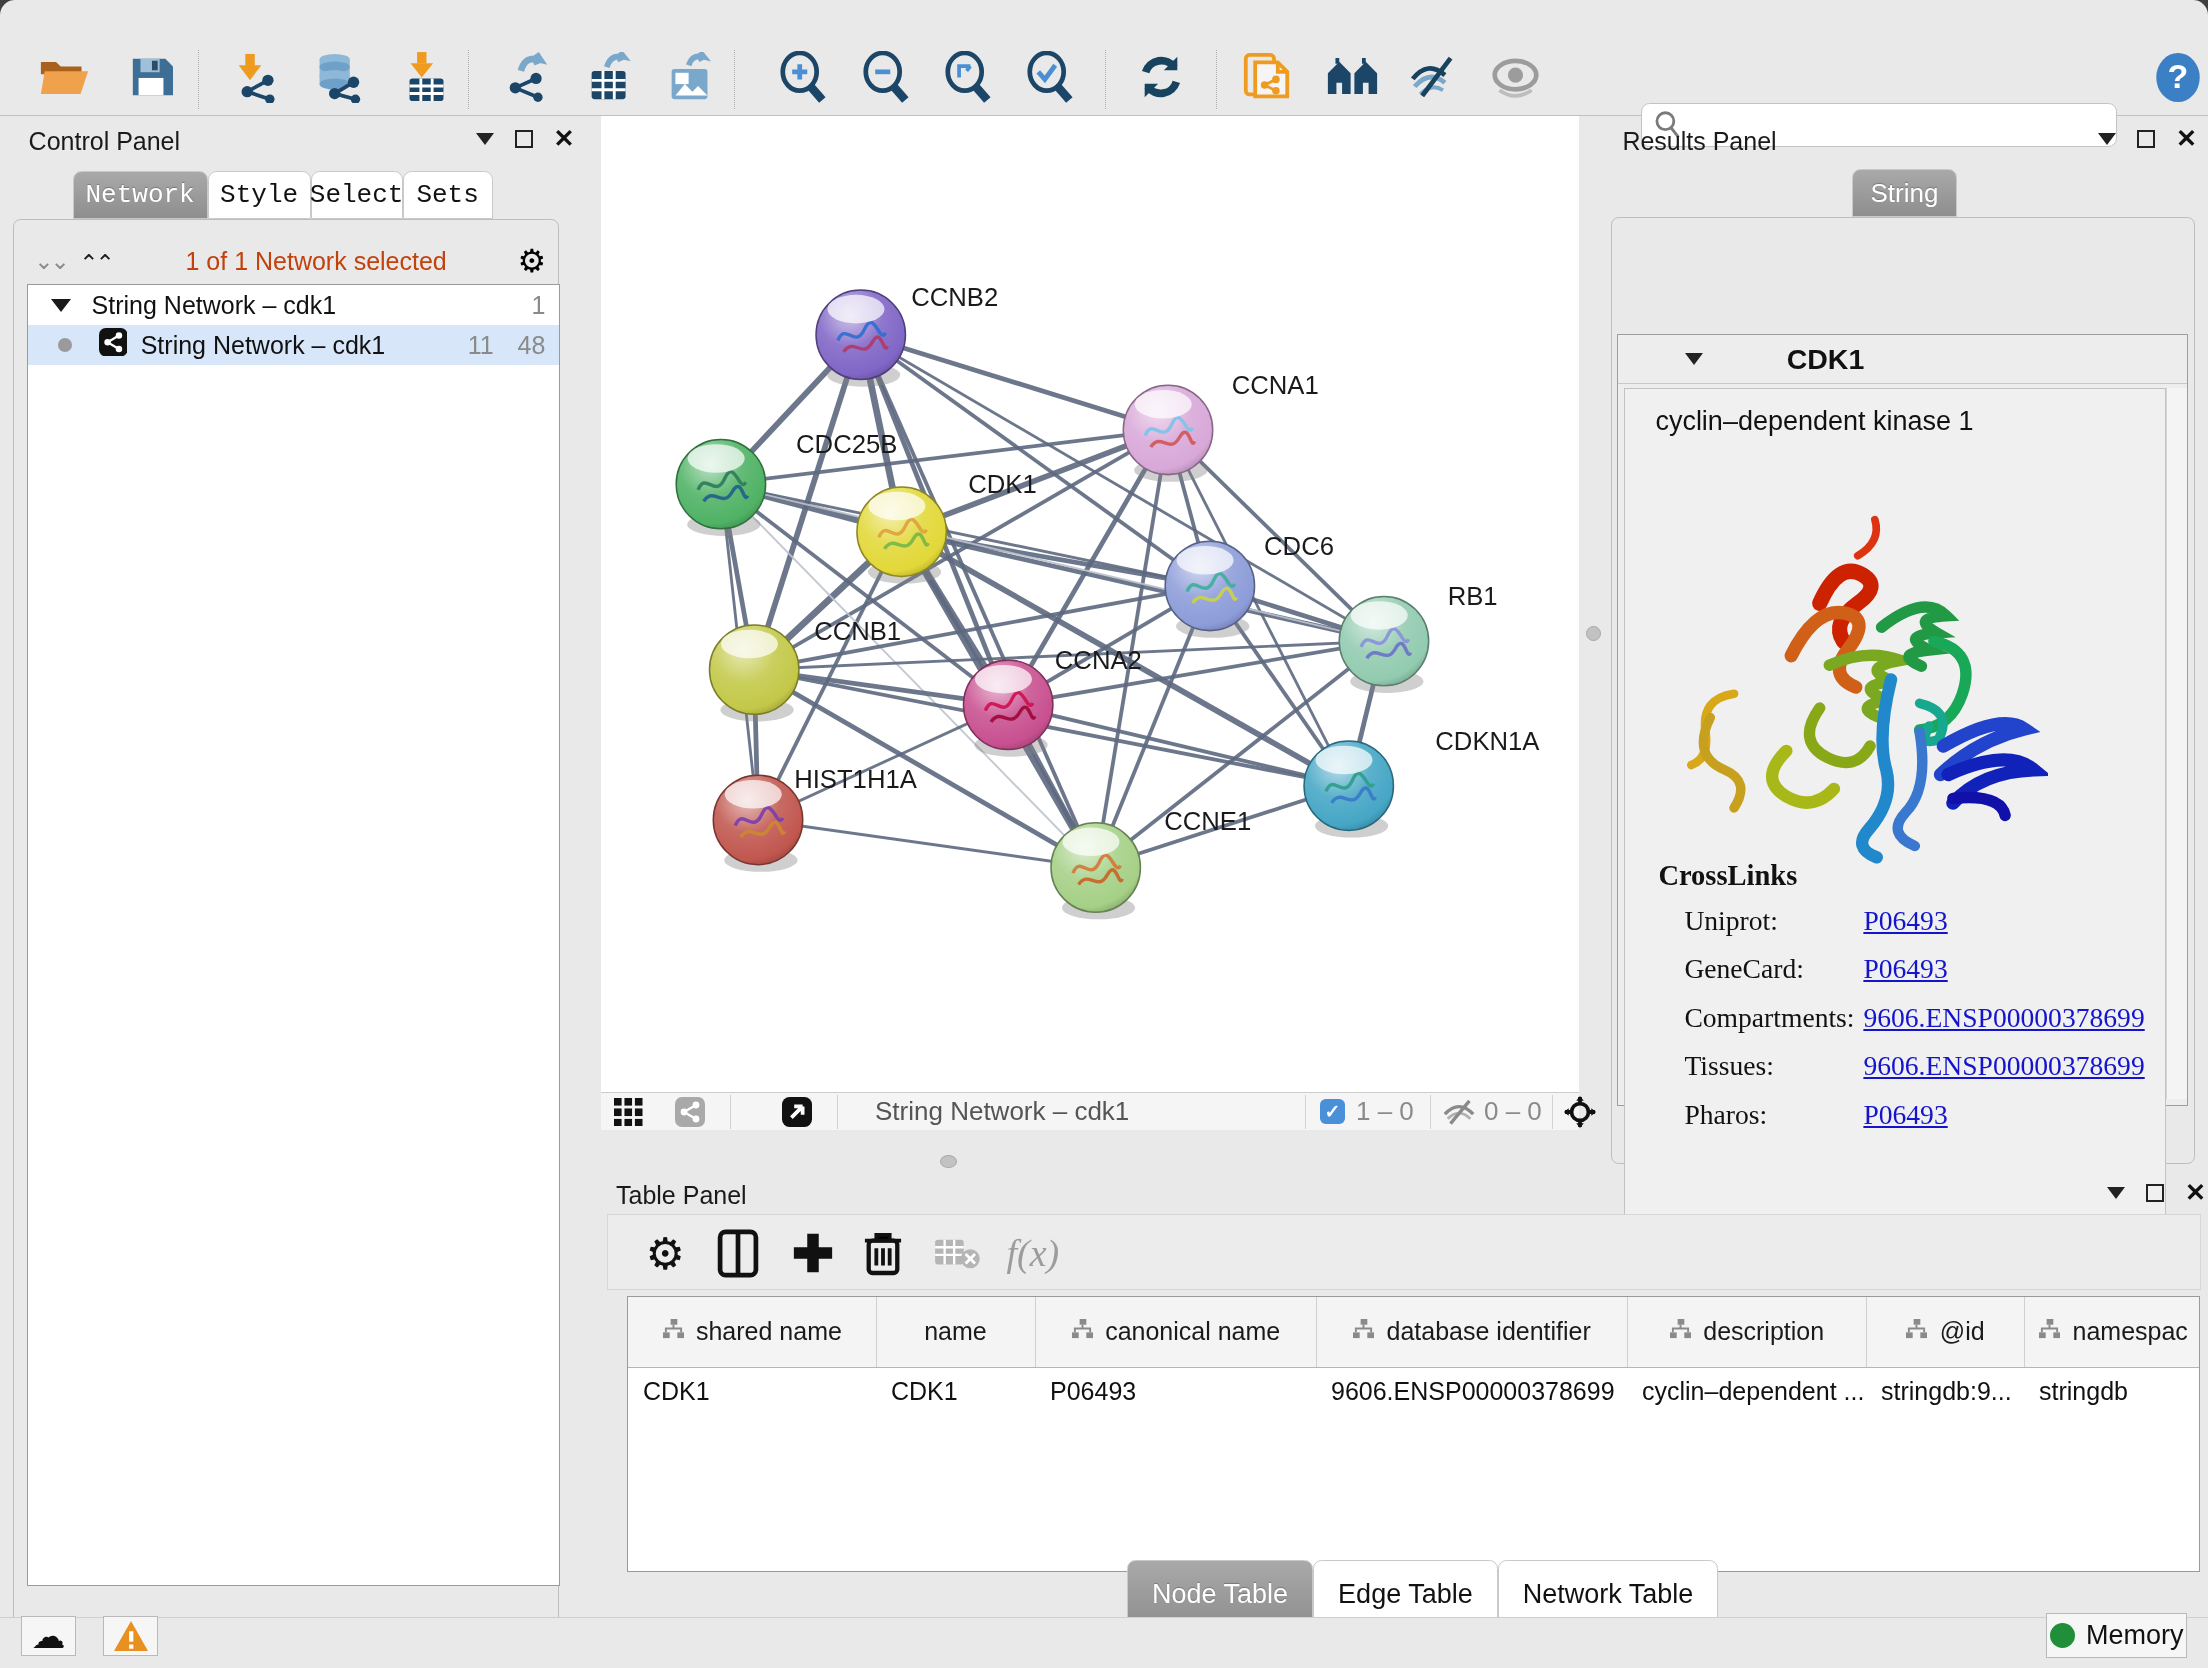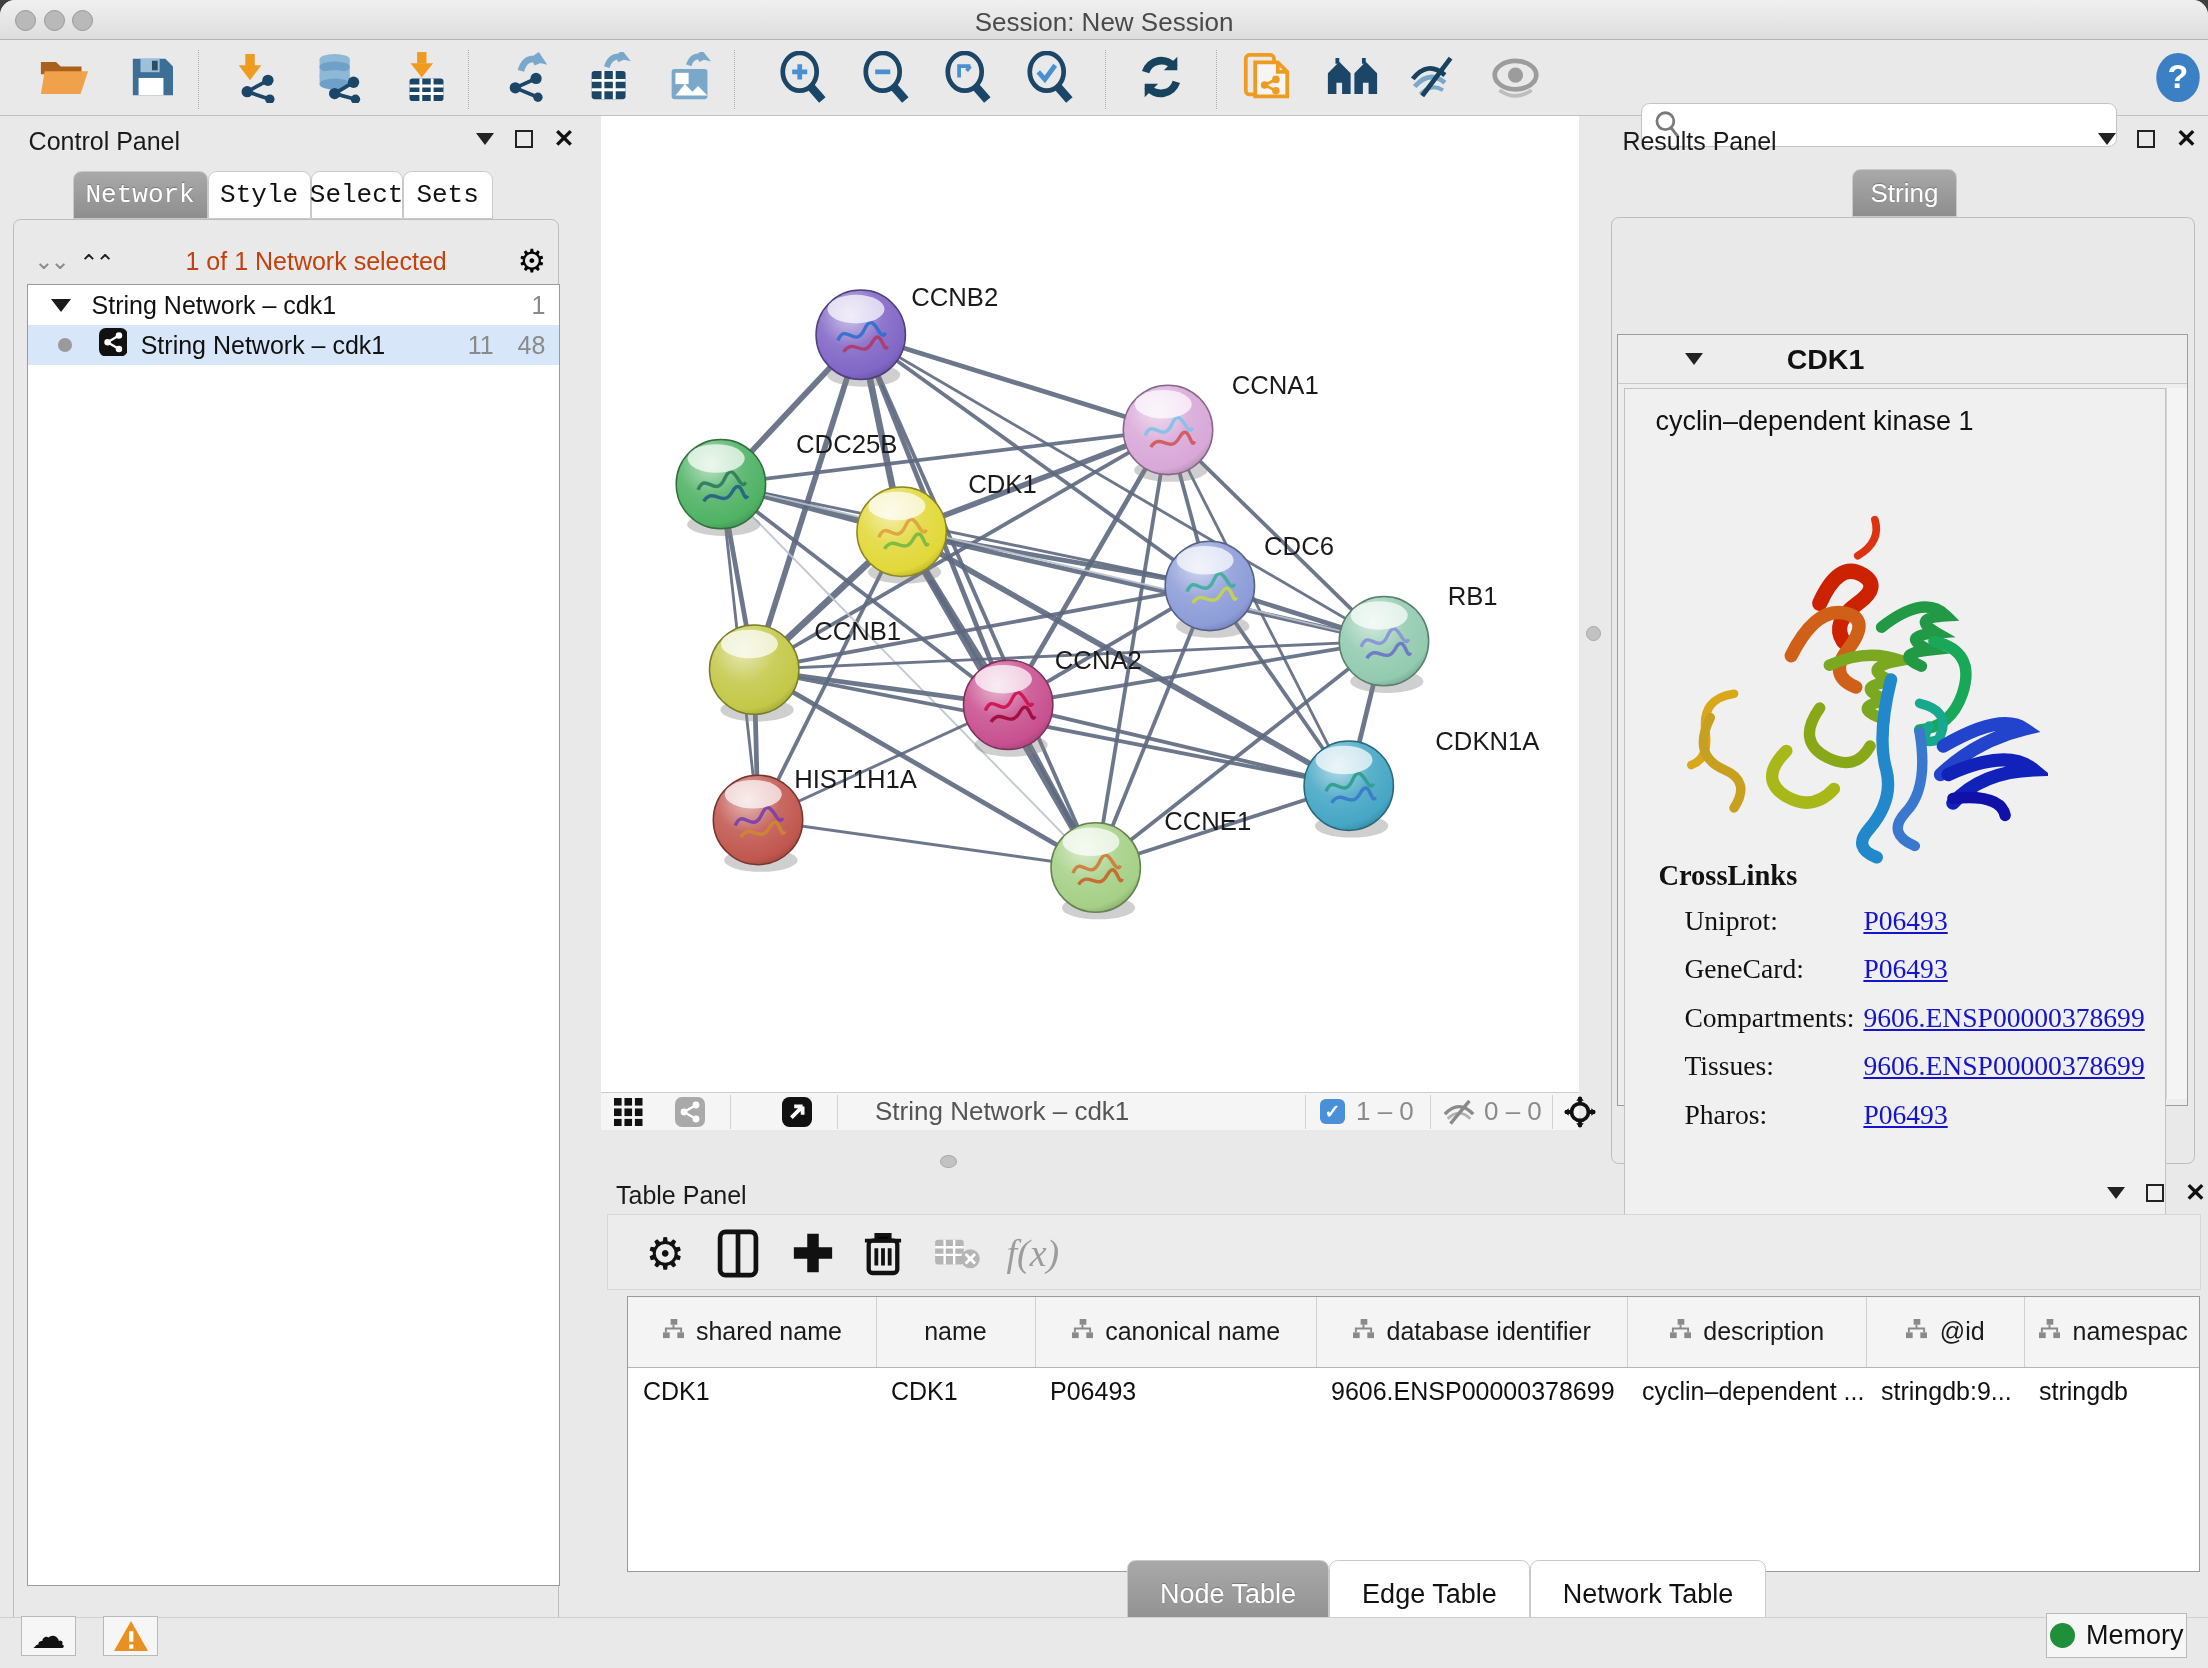--- a/index.html
+++ b/index.html
@@ -62,39 +62,33 @@
   
   .tpanel { position:absolute; left:597px; top:1170px; width:1604px; height:447px; }
   .tp-toolbar { position:absolute; left:9.5px; top:44px; width:1594px; height:76px; background:#ececec; border:1px solid #d6d6d6; }
   .tp-icon { position:absolute; top:9.5px; height:57px; display:flex; align-items:center; justify-content:center; }
   .dtable { position:absolute; left:30px; top:126px; width:1573px; height:276px; border:1px solid #9a9a9a; background:#ffffff; overflow:hidden; }
   table { border-collapse:collapse; table-layout:fixed; width:1573px; }
   th { height:70px; background:#f4f4f4; border-right:1px solid #d0d0d0; border-bottom:1px solid #b5b5b5; font-size:25px; font-weight:normal; color:#1a1a1a; }
   th .thwrap { display:flex; align-items:center; justify-content:center; gap:11.4px; }
   td { height:48px; font-size:25px; color:#111; padding-left:15px; vertical-align:middle; }
   .tp-tabs { position:absolute; left:530px; top:390px; display:flex; }
-  .tp-tabs .tab { border-radius:8.6px 8.6px 0 0; height:69px; font-size:27px; padding:0 32px; }
+  .tp-tabs .tab { border-radius:8.6px 8.6px 0 0; height:69px; font-size:27px; padding:0 24px; }
 
   
   .statusbar { position:absolute; left:0; top:1617px; width:2208px; height:51px; background:#e9e9e9; border-top:1px solid #cfcfcf; }
   .sbtn { position:absolute; top:-1.9px; width:55px; height:40px; background:#f6f6f6; border:1.9px solid #b9b9b9; display:flex; align-items:center; justify-content:center; }
   .membtn { position:absolute; right:21px; top:-4.8px; width:141px; height:45px; background:#f6f6f6; border:1.9px solid #b9b9b9; display:flex; align-items:center; justify-content:center; gap:11.4px; font-size:27px; color:#111; }
   .dot-green { width:25px; height:25px; border-radius:50%; background:#1f8f3a; }
 </style>
 </head>
 <body>
 
 <div class="window">
 
-  <div class="titlebar">
-    <div class="tlight" style="left:15px"></div>
-    <div class="tlight" style="left:44px"></div>
-    <div class="tlight" style="left:72px"></div>
-    <div class="wtitle">Session: New Session</div>
-  </div>
 
   <div class="toolbar">
     <div class="tbtn" style="left:37px">
       <span><svg width="51" height="42" viewBox="0 0 54 44">
             <path d="M2 6 h16 l5 5 h22 v8 H2z" fill="#a9611c"></path>
             <path d="M6 16 h46 l-8 24 H2z" fill="#f0a14b"></path>
           </svg></span>
     </div>
     <div class="tbtn" style="left:123px">
       <span><svg width="44" height="44" viewBox="0 0 46 46">

